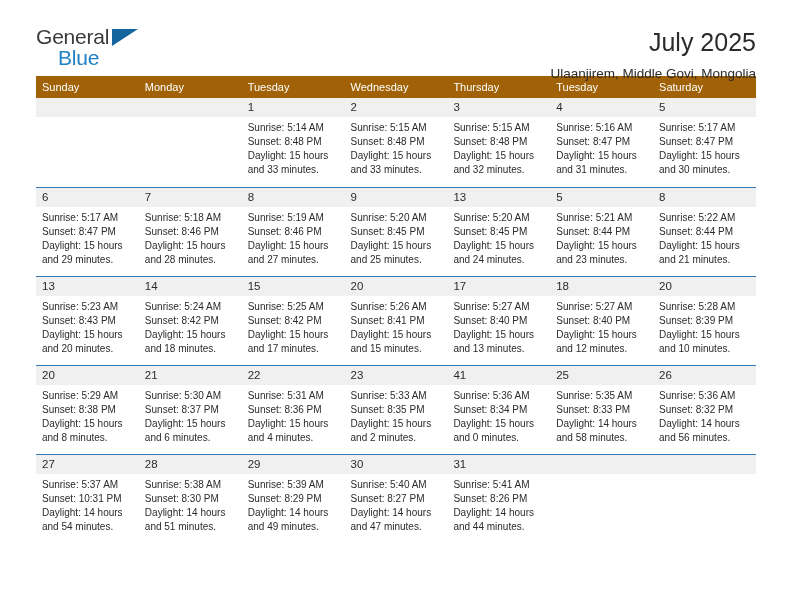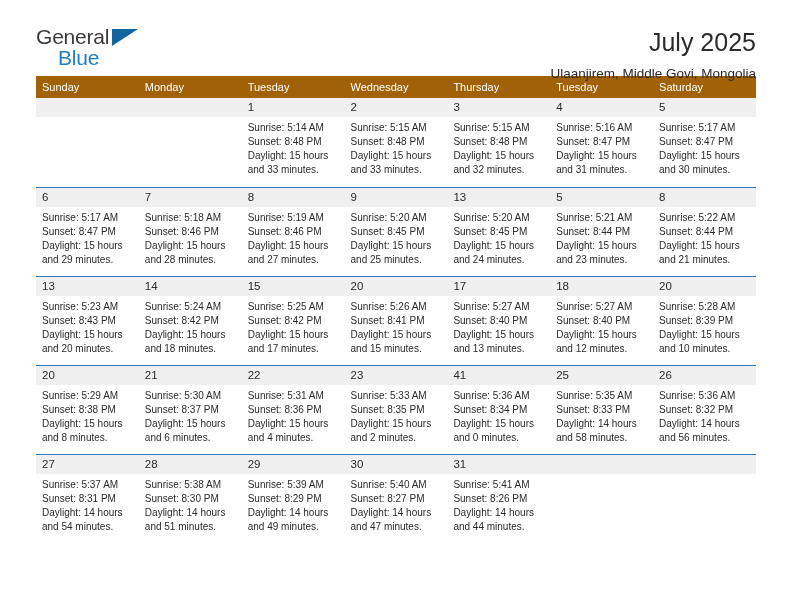--- a/index.html
+++ b/index.html
@@ -337,21 +337,21 @@
             <div class="details">Sunrise: 5:36 AM
 Sunset: 8:32 PM
 Daylight: 14 hours
 and 56 minutes.</div>
           </td>
         </tr>
         <tr>
           <td>
             <div class="daynum">27</div>
             <div class="details">Sunrise: 5:37 AM
-Sunset: 8:31 PM
+Sunset: 10:31 PM
 Daylight: 14 hours
 and 54 minutes.</div>
           </td>
           <td>
             <div class="daynum">28</div>
             <div class="details">Sunrise: 5:38 AM
 Sunset: 8:30 PM
 Daylight: 14 hours
 and 51 minutes.</div>
           </td>

